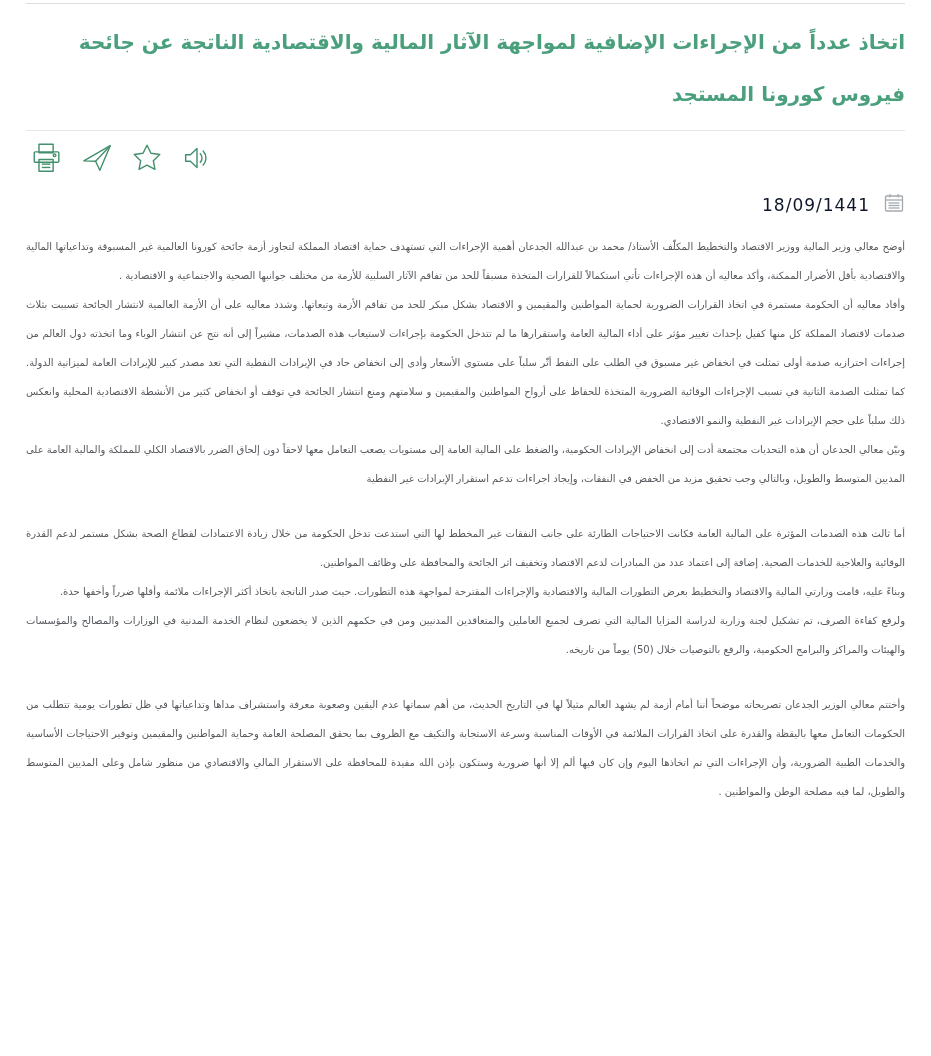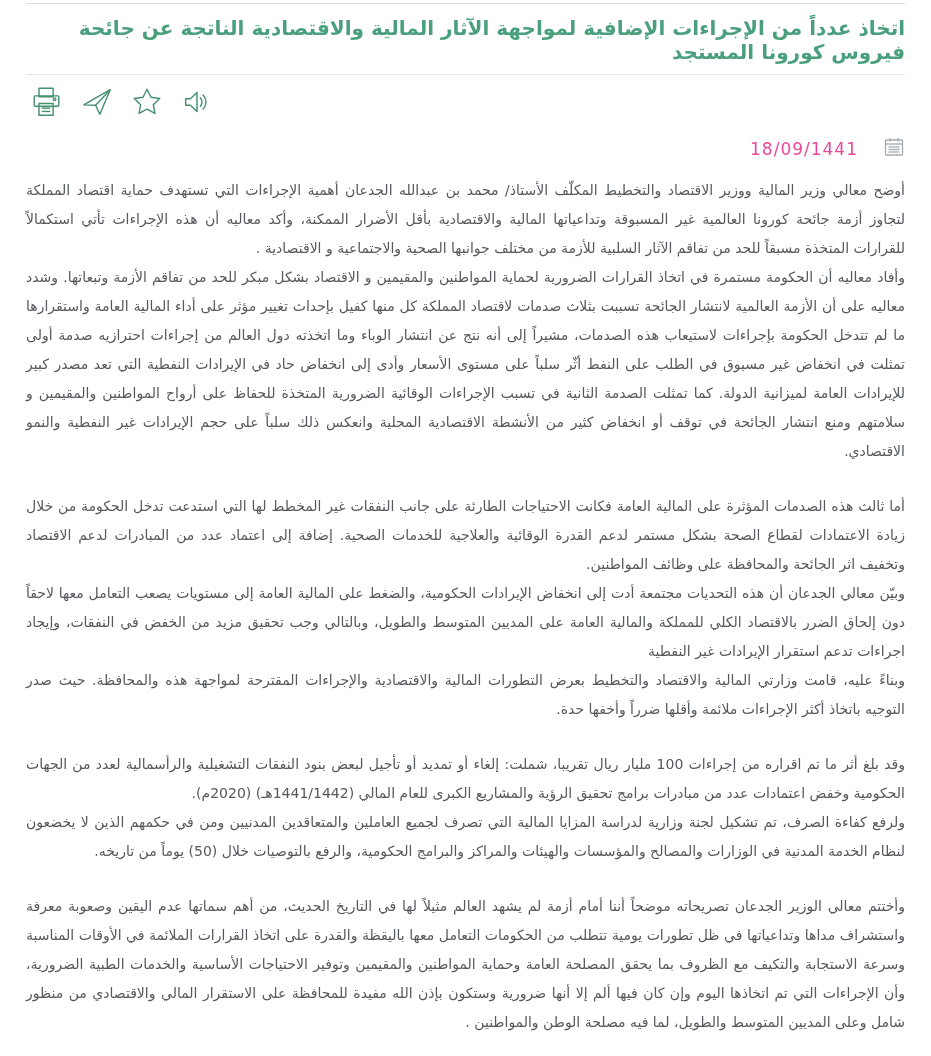--- a/index.html
+++ b/index.html
@@ -15,21 +15,21 @@
   .page { padding: 0 26px 20px 26px; }
   .top-rule {
     border: none;
     border-top: 1px solid #dddddd;
     margin: 3px 0 0 0;
   }
   .title {
     color: #4a9f7c;
     font-size: 20px;
     font-weight: bold;
-    line-height: 24px;
+    line-height: 52px;
     margin: 12px 0 0 0;
     text-align: right;
   }
   .divider {
     border: none;
     border-top: 1px solid #e6e6e6;
     margin: 10px 0 0 0;
   }
   .toolbar {
     display: flex;
@@ -48,32 +48,32 @@
     height: 38px;
     cursor: pointer;
     display: flex;
     align-items: center;
     justify-content: center;
   }
   .icon-btn svg { width: 34px; height: 34px; }
   .date-row {
     display: flex;
     align-items: center;
-    gap: 25px;
+    gap: 13px;
     margin-top: 10px;
-    color: #ec4899;
+    color: #0f172a;
     font-size: 17px;
   }
   .date-row .cal { flex: 0 0 auto; }
   .date-value { direction: ltr; unicode-bidi: embed; letter-spacing: 1px; }
   .article { margin-top: 14px; }
   .article p.para {
     margin: 0;
     color: #55585c;
-    font-size: 14px;
+    font-size: 10px;
     line-height: 29px;
     text-align: justify;
   }
   .article p.para.gap { margin-top: 26px; }
 </style>
 </head>
 <body>
 
 <div class="page">
 
@@ -134,23 +134,22 @@
         <line x1="5.5" y1="16" x2="16.5" y2="16"></line>
       </svg>
     </span>
     <span class="date-value">18/09/1441</span>
   </div>
 
   <div class="article">
     <div id="paragraphs">
         <p class="para">أوضح معالي وزير المالية ووزير الاقتصاد والتخطيط المكلّف الأستاذ/ محمد بن عبدالله الجدعان أهمية الإجراءات التي تستهدف حماية اقتصاد المملكة لتجاوز أزمة جائحة كورونا العالمية غير المسبوقة وتداعياتها المالية والاقتصادية بأقل الأضرار الممكنة، وأكد معاليه أن هذه الإجراءات تأتي استكمالاً للقرارات المتخذة مسبقاً للحد من تفاقم الآثار السلبية للأزمة من مختلف جوانبها الصحية والاجتماعية و الاقتصادية .</p>
         <p class="para">وأفاد معاليه أن الحكومة مستمرة في اتخاذ القرارات الضرورية لحماية المواطنين والمقيمين و الاقتصاد بشكل مبكر للحد من تفاقم الأزمة وتبعاتها. وشدد معاليه على أن الأزمة العالمية لانتشار الجائحة تسببت بثلاث صدمات لاقتصاد المملكة كل منها كفيل بإحداث تغيير مؤثر على أداء المالية العامة واستقرارها ما لم تتدخل الحكومة بإجراءات لاستيعاب هذه الصدمات، مشيراً إلى أنه نتج عن انتشار الوباء وما اتخذته دول العالم من إجراءات احترازيه صدمة أولى تمثلت في انخفاض غير مسبوق في الطلب على النفط أثّر سلباً على مستوى الأسعار وأدى إلى انخفاض حاد في الإيرادات النفطية التي تعد مصدر كبير للإيرادات العامة لميزانية الدولة. كما تمثلت الصدمة الثانية في تسبب الإجراءات الوقائية الضرورية المتخذة للحفاظ على أرواح المواطنين والمقيمين و سلامتهم ومنع انتشار الجائحة في توقف أو انخفاض كثير من الأنشطة الاقتصادية المحلية وانعكس ذلك سلباً على حجم الإيرادات غير النفطية والنمو الاقتصادي.</p>
+        <p class="para">وبيّن معالي الجدعان أن هذه التحديات مجتمعة أدت إلى انخفاض الإيرادات الحكومية، والضغط على المالية العامة إلى مستويات يصعب التعامل معها لاحقاً دون إلحاق الضرر بالاقتصاد الكلي للمملكة والمالية العامة على المديين المتوسط والطويل، وبالتالي وجب تحقيق مزيد من الخفض في النفقات، وإيجاد اجراءات تدعم استقرار الإيرادات غير النفطية</p>
         <p class="para gap">أما ثالث هذه الصدمات المؤثرة على المالية العامة فكانت الاحتياجات الطارئة على جانب النفقات غير المخطط لها التي استدعت تدخل الحكومة من خلال زيادة الاعتمادات لقطاع الصحة بشكل مستمر لدعم القدرة الوقائية والعلاجية للخدمات الصحية. إضافة إلى اعتماد عدد من المبادرات لدعم الاقتصاد وتخفيف اثر الجائحة والمحافظة على وظائف المواطنين.</p>
-        <p class="para">وبيّن معالي الجدعان أن هذه التحديات مجتمعة أدت إلى انخفاض الإيرادات الحكومية، والضغط على المالية العامة إلى مستويات يصعب التعامل معها لاحقاً دون إلحاق الضرر بالاقتصاد الكلي للمملكة والمالية العامة على المديين المتوسط والطويل، وبالتالي وجب تحقيق مزيد من الخفض في النفقات، وإيجاد اجراءات تدعم استقرار الإيرادات غير النفطية</p>
-        <p class="para">وبناءً عليه، قامت وزارتي المالية والاقتصاد والتخطيط بعرض التطورات المالية والاقتصادية والإجراءات المقترحة لمواجهة هذه والمحافظة. حيث صدر التوجيه باتخاذ أكثر الإجراءات ملائمة وأقلها ضرراً وأخفها حدة.</p>
-        <p class="para gap">وقد بلغ أثر ما تم اقراره من إجراءات 100 مليار ريال تقريبا، شملت: إلغاء أو تمديد أو تأجيل لبعض بنود النفقات التشغيلية والرأسمالية لعدد من الجهات الحكومية وخفض اعتمادات عدد من مبادرات برامج تحقيق الرؤية والمشاريع الكبرى للعام المالي (1441/1442هـ) (2020م).</p>
+        <p class="para">وبناءً عليه، قامت وزارتي المالية والاقتصاد والتخطيط بعرض التطورات المالية والاقتصادية والإجراءات المقترحة لمواجهة هذه التطورات. حيث صدر الناتجة باتخاذ أكثر الإجراءات ملائمة وأقلها ضرراً وأخفها حدة.</p>
         <p class="para">ولرفع كفاءة الصرف، تم تشكيل لجنة وزارية لدراسة المزايا المالية التي تصرف لجميع العاملين والمتعاقدين المدنيين ومن في حكمهم الذين لا يخضعون لنظام الخدمة المدنية في الوزارات والمصالح والمؤسسات والهيئات والمراكز والبرامج الحكومية، والرفع بالتوصيات خلال (50) يوماً من تاريخه.</p>
         <p class="para gap">وأختتم معالي الوزير الجدعان تصريحاته موضحاً أننا أمام أزمة لم يشهد العالم مثيلاً لها في التاريخ الحديث، من أهم سماتها عدم اليقين وصعوبة معرفة واستشراف مداها وتداعياتها في ظل تطورات يومية تتطلب من الحكومات التعامل معها باليقظة والقدرة على اتخاذ القرارات الملائمة في الأوقات المناسبة وسرعة الاستجابة والتكيف مع الظروف بما يحقق المصلحة العامة وحماية المواطنين والمقيمين وتوفير الاحتياجات الأساسية والخدمات الطبية الضرورية، وأن الإجراءات التي تم اتخاذها اليوم وإن كان فيها ألم إلا أنها ضرورية وستكون بإذن الله مفيدة للمحافظة على الاستقرار المالي والاقتصادي من منظور شامل وعلى المديين المتوسط والطويل، لما فيه مصلحة الوطن والمواطنين .</p>
       </div>
 
   </div>
 
 </div>
 
 </body></html>

